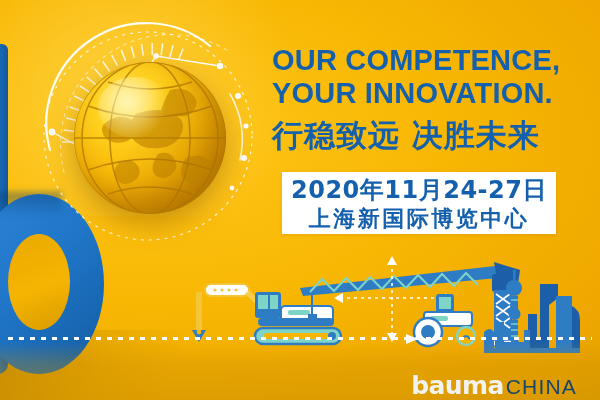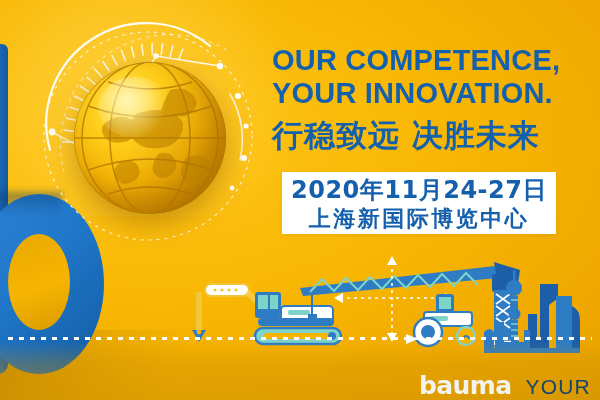--- a/index.html
+++ b/index.html
@@ -66,21 +66,21 @@
   .banner .r2{color:#1560AD;font-weight:bold;font-size:22px;line-height:27px;
     text-align:center;letter-spacing:2.5px;
     font-family:"DejaVu Sans","Liberation Sans",sans-serif;}
 
   
   .scene{position:absolute;left:0;right:0;bottom:36px;height:120px;}
   .ground{position:absolute;left:8px;right:8px;bottom:24px;height:3px;
     background:repeating-linear-gradient(90deg,#fff 0 5px,rgba(255,255,255,0) 5px 11px);}
 
   
-  .logo{position:absolute;right:9px;bottom:2px;display:flex;align-items:flex-end;gap:14px;text-align:center;}
+  .logo{position:absolute;right:23px;bottom:2px;display:flex;align-items:flex-end;gap:2px;text-align:center;}
   .logo .bauma{color:#F2F2F0;font-size:25px;font-weight:bold;letter-spacing:-.6px;
     line-height:25px;font-family:"DejaVu Sans","Liberation Sans",sans-serif;}
   .logo .china{color:#17456E;font-size:21px;letter-spacing:1.2px;line-height:23px;}
 </style>
 </head>
 <body>
 
 <div id="poster">
 
   <div class="bg-base"></div>
@@ -282,16 +282,16 @@
     <svg style="position:absolute;left:404px;bottom:18px" width="18" height="14">
       <path d="M2 2 L14 7 L2 12z" fill="#FFFFFF"></path>
     </svg>
   </div>
 
   <div class="bg-bottomband"></div>
   <div class="bg-vign"></div>
 
   <div class="logo">
     <span class="bauma">bauma</span>
-    <span class="china">YOUR</span>
+    <span class="china">CHINA</span>
   </div>
 
 </div>
 
 </body></html>

